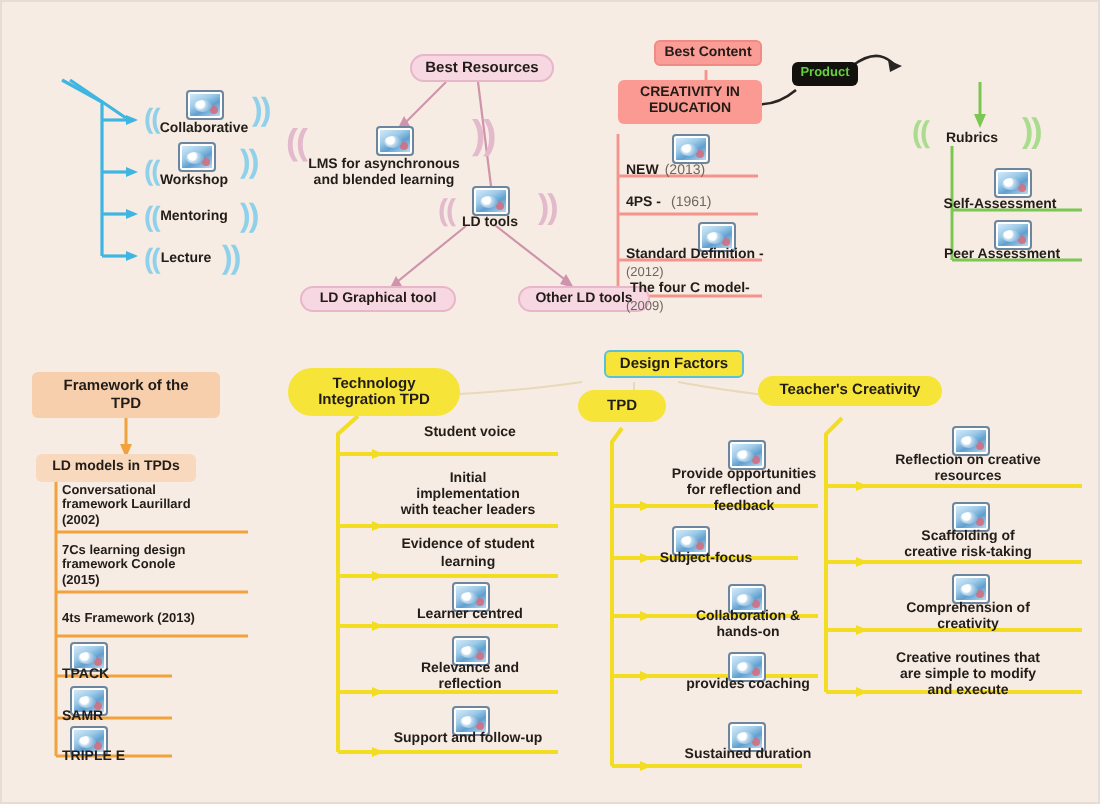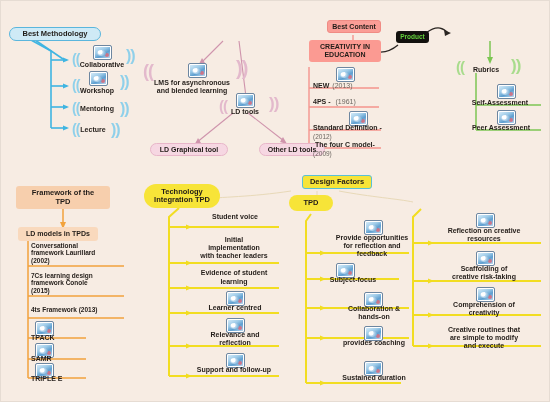--- a/index.html
+++ b/index.html
@@ -230,40 +230,40 @@
       <path d="M430,345 L540,345"></path>
     </g>
     <g fill="#f2dd22">
       <polygon points="433,242 427,239.5 427,244.5"></polygon>
       <polygon points="433,280 427,277.5 427,282.5"></polygon>
       <polygon points="433,314 427,311.5 427,316.5"></polygon>
       <polygon points="433,345 427,342.5 427,347.5"></polygon>
     </g>
   </svg>
 
-  <div class="node pill blue" style="left:8px;top:26px;width:92px;height:14px;font-size:7.5px;">Best Methodology</div>
 
   <span class="brk b" style="left:71px;top:50px;font-size:14px;">((</span>
   <span class="brk b" style="left:125px;top:46px;font-size:16px;">))</span>
   <div class="thumb" style="left:92px;top:44px;"></div>
   <div class="leaf" style="left:72px;top:59px;width:58px;height:10px;font-size:7px;">Collaborative</div>
 
   <span class="brk b" style="left:71px;top:76px;font-size:14px;">((</span>
   <span class="brk b" style="left:119px;top:72px;font-size:16px;">))</span>
   <div class="thumb" style="left:88px;top:70px;"></div>
   <div class="leaf" style="left:70px;top:85px;width:52px;height:10px;font-size:7px;">Workshop</div>
 
   <span class="brk b" style="left:71px;top:99px;font-size:14px;">((</span>
   <span class="brk b" style="left:119px;top:99px;font-size:16px;">))</span>
   <div class="leaf" style="left:70px;top:103px;width:52px;height:10px;font-size:7px;">Mentoring</div>
 
   <span class="brk b" style="left:71px;top:120px;font-size:14px;">((</span>
   <span class="brk b" style="left:110px;top:120px;font-size:16px;">))</span>
   <div class="leaf" style="left:70px;top:124px;width:44px;height:10px;font-size:7px;">Lecture</div>
 
+  <div class="node pill pinkfill" style="left:204px;top:26px;width:72px;height:14px;font-size:7.5px;">Best Resources</div>
 
   <span class="brk p" style="left:142px;top:60px;font-size:18px;">((</span>
   <span class="brk p" style="left:235px;top:56px;font-size:20px;">))</span>
   <div class="thumb" style="left:187px;top:62px;"></div>
   <div class="leaf" style="left:148px;top:75px;width:86px;height:22px;font-size:7px;">LMS for asynchronous
 and blended learning</div>
 
   <span class="brk p" style="left:218px;top:96px;font-size:15px;">((</span>
   <span class="brk p" style="left:268px;top:93px;font-size:17px;">))</span>
   <div class="thumb" style="left:235px;top:92px;"></div>
@@ -327,21 +327,21 @@
   <div class="leaf" style="left:30px;top:332px;width:40px;height:10px;font-size:7px;justify-content:flex-start;">TPACK</div>
 
   <div class="thumb" style="left:34px;top:342px;"></div>
   <div class="leaf" style="left:30px;top:353px;width:40px;height:10px;font-size:7px;justify-content:flex-start;">SAMR</div>
 
   <div class="thumb" style="left:34px;top:362px;"></div>
   <div class="leaf" style="left:30px;top:373px;width:44px;height:10px;font-size:7px;justify-content:flex-start;">TRIPLE E</div>
 
   <div class="node rect yellow-rect" style="left:280px;top:174px;width:70px;height:14px;font-size:7.5px;margin-left:21px;">Design Factors</div>
 
-  <div class="node round yellow" style="left:143px;top:183px;width:76px;height:24px;font-size:7.5px;">Technology
+  <div class="node round yellow" style="left:143px;top:183px;width:86px;height:24px;font-size:7.5px;">Technology
 Integration TPD</div>
 
   <div class="leaf" style="left:190px;top:211px;width:88px;height:11px;font-size:7px;">Student voice</div>
 
   <div class="leaf" style="left:186px;top:232px;width:94px;height:30px;font-size:7px;">Initial
 implementation
 with teacher leaders</div>
 
   <div class="leaf" style="left:186px;top:266px;width:94px;height:21px;font-size:7px;">Evidence of student
 learning</div>
@@ -369,20 +369,21 @@
   <div class="thumb" style="left:363px;top:291px;"></div>
   <div class="leaf" style="left:330px;top:302px;width:86px;height:20px;font-size:7px;">Collaboration &amp;
 hands-on</div>
 
   <div class="thumb" style="left:363px;top:325px;"></div>
   <div class="leaf" style="left:330px;top:337px;width:86px;height:11px;font-size:7px;">provides coaching</div>
 
   <div class="thumb" style="left:363px;top:360px;"></div>
   <div class="leaf" style="left:330px;top:372px;width:86px;height:11px;font-size:7px;">Sustained duration</div>
 
+  <div class="node round yellow" style="left:378px;top:187px;width:92px;height:15px;font-size:7.5px;">Teacher's Creativity</div>
 
   <div class="thumb" style="left:475px;top:212px;"></div>
   <div class="leaf" style="left:435px;top:224px;width:96px;height:20px;font-size:7px;">Reflection on creative
 resources</div>
 
   <div class="thumb" style="left:475px;top:250px;"></div>
   <div class="leaf" style="left:435px;top:262px;width:96px;height:20px;font-size:7px;">Scaffolding of
 creative risk-taking</div>
 
   <div class="thumb" style="left:475px;top:286px;"></div>

